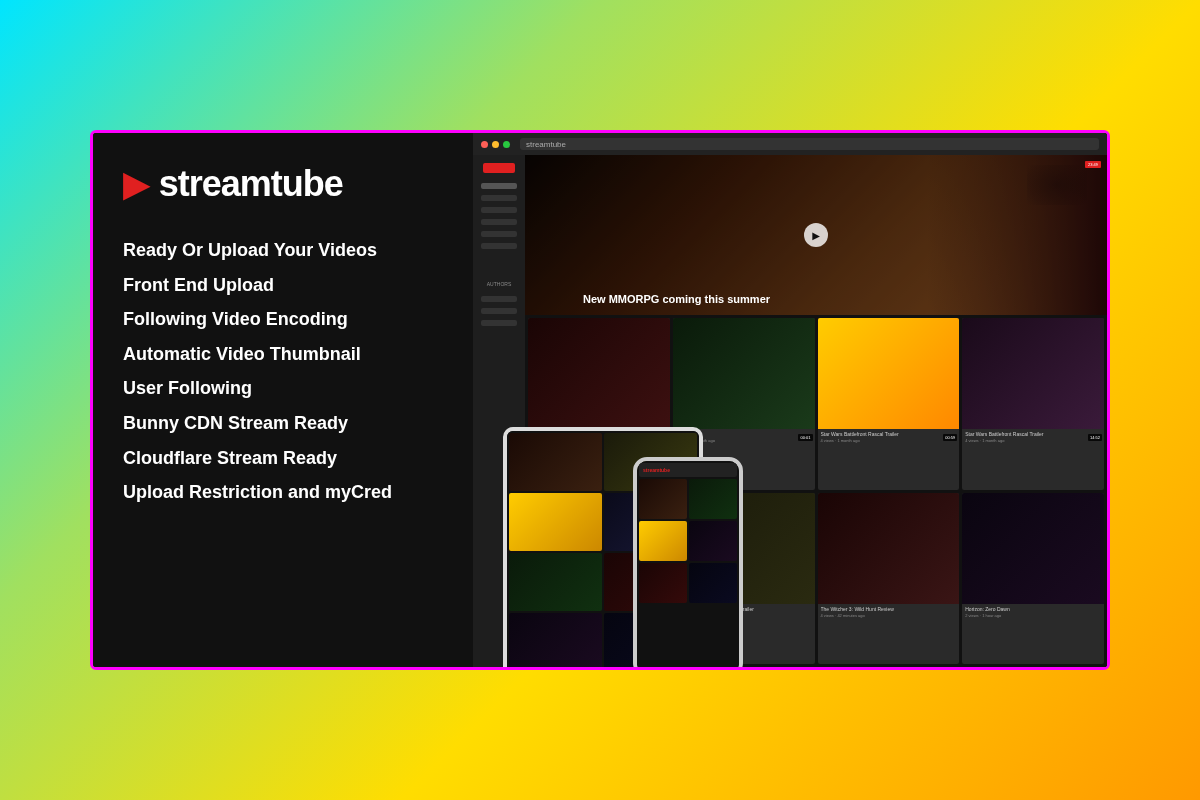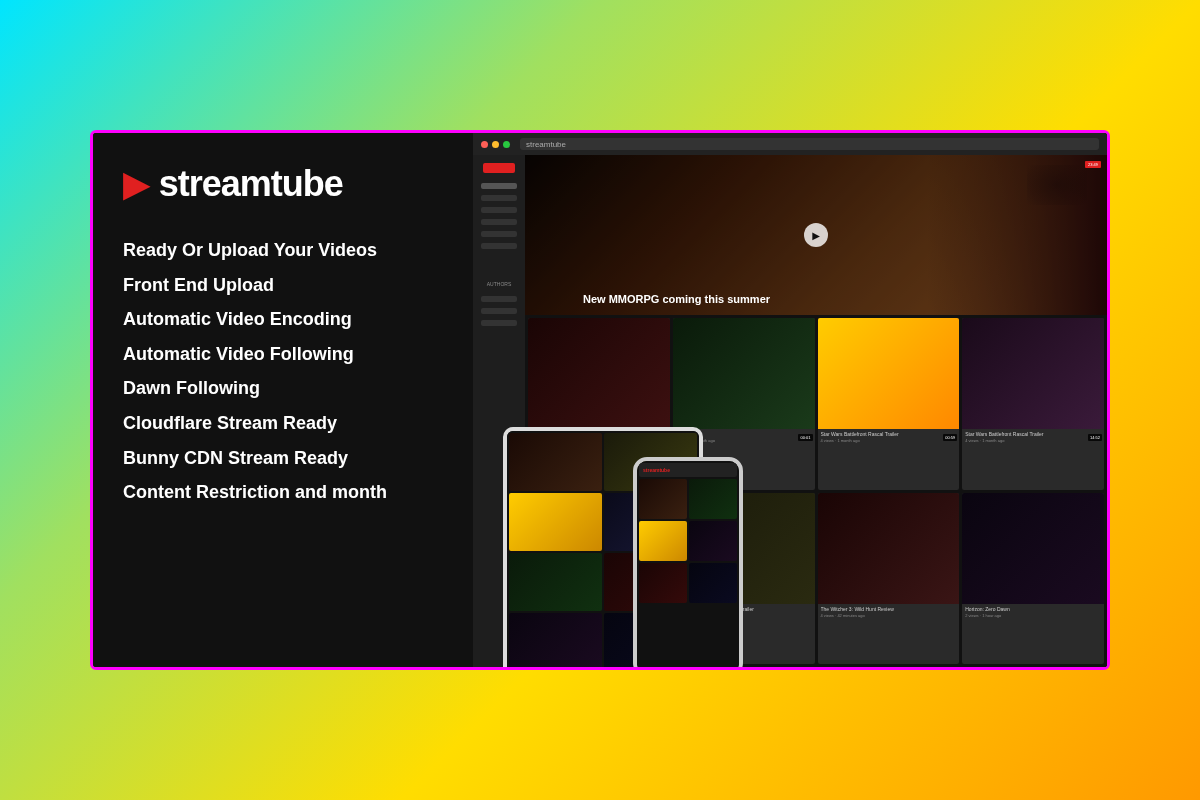--- a/index.html
+++ b/index.html
@@ -319,26 +319,26 @@
 <div class="card">
 
   <div class="left-panel">
     <div class="logo-area">
       <span class="logo-play">▶</span>
       <span class="logo-text">streamtube</span>
     </div>
     <ul class="features-list">
       <li>Ready Or Upload Your Videos</li>
       <li>Front End Upload</li>
-      <li>Automatic Video Encoding</li>
-      <li>Automatic Video Following</li>
-      <li>Dawn Following</li>
+      <li>Following Video Encoding</li>
+      <li>Automatic Video Thumbnail</li>
+      <li>User Following</li>
+      <li>Bunny CDN Stream Ready</li>
       <li>Cloudflare Stream Ready</li>
-      <li>Bunny CDN Stream Ready</li>
-      <li>Content Restriction and month</li>
+      <li>Upload Restriction and myCred</li>
     </ul>
   </div>
 
   <div class="right-panel">
 
     <div class="browser-bar">
       <div class="browser-dot dot-red"></div>
       <div class="browser-dot dot-yellow"></div>
       <div class="browser-dot dot-green"></div>
       <div class="browser-url">

